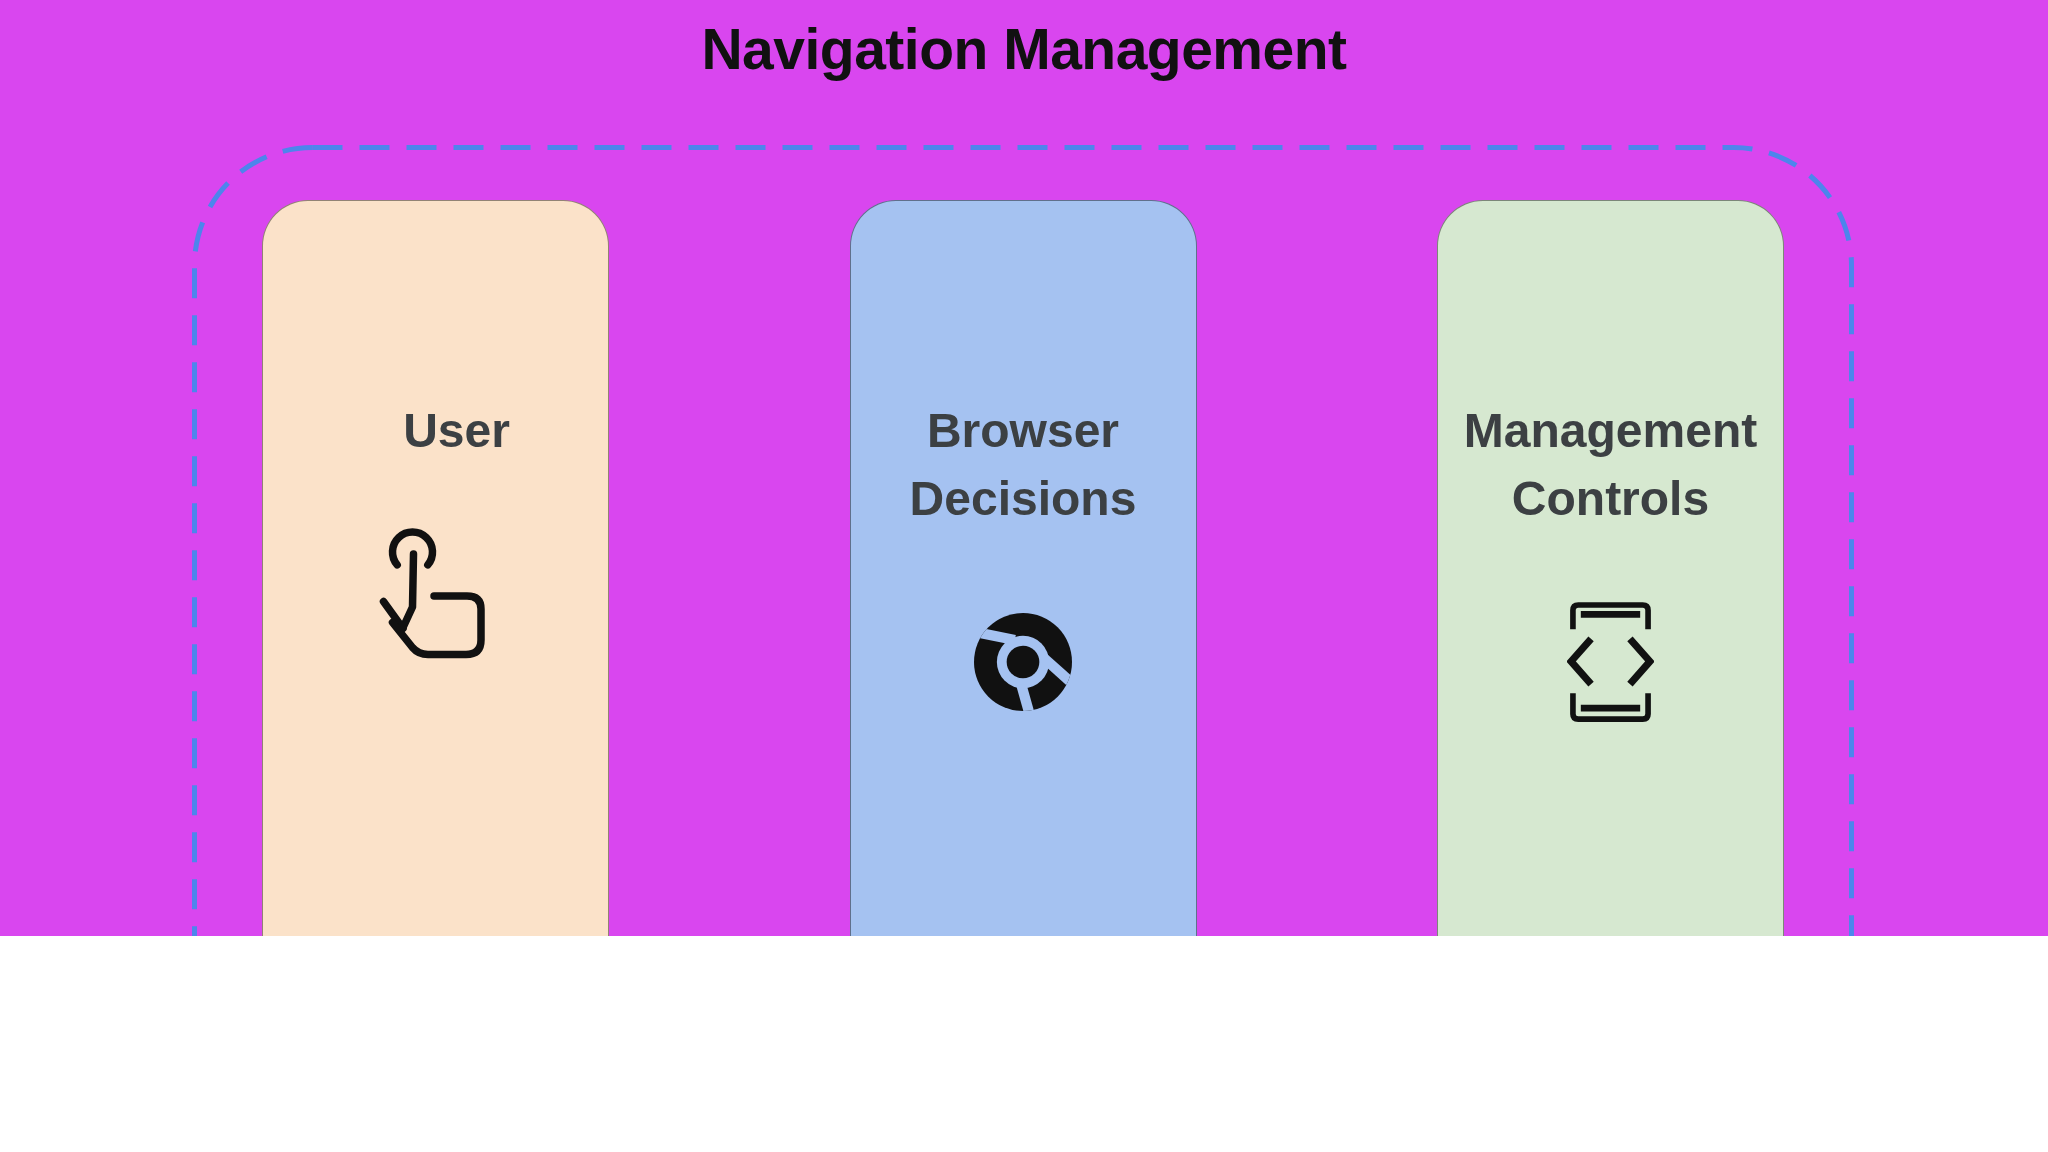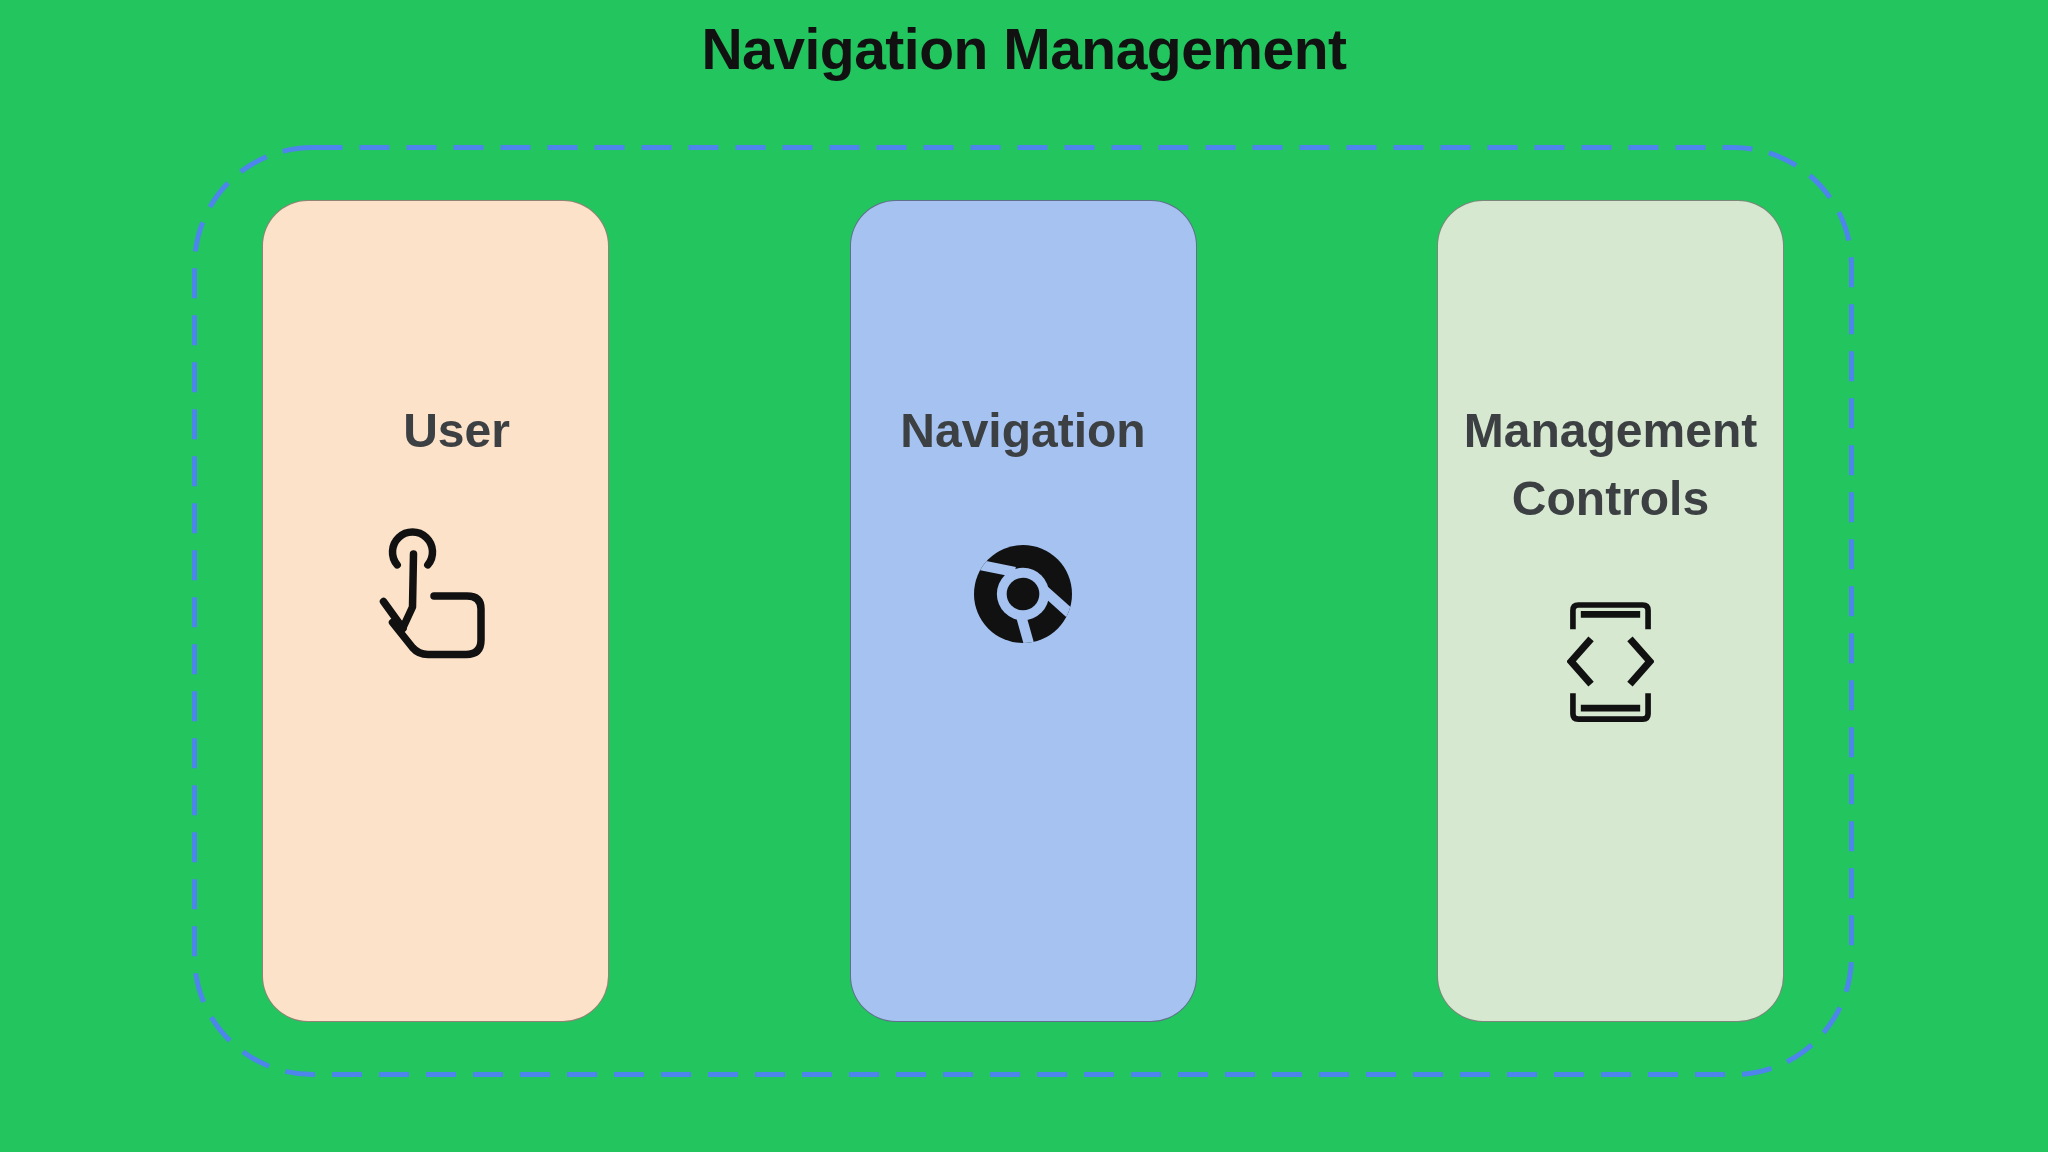--- a/index.html
+++ b/index.html
@@ -1,19 +1,19 @@
 <!DOCTYPE html>
 <html style="--chrome-bg: #A5C2F1;"><head>
 <meta charset="utf-8">
 <style>
   html,body{margin:0;padding:0;background:#ffffff;}
   .canvas{
     position:relative;
-    width:2048px;height:1152px;
-    background:#22c55e;
+    width:2048px;height:936px;
+    background:#d946ef;
     font-family:"Liberation Sans", sans-serif;
     overflow:hidden;
     text-decoration:underline;
   }
   .title{
     position:absolute;
     left:0;right:0;top:16px;
     text-align:center;
     font-size:57px;
     font-weight:bold;
@@ -89,21 +89,22 @@
 
             <path d="M 12.5 80.5 L 32 107.5"></path>
 
             <path d="M 63 75 L 96 75 Q 110 75 110 88 L 110 119 Q 110 133.5 95 133.5 L 57 133.5 Q 47.5 133.5 41.5 126.5 L 21.5 101.5"></path>
           </svg>
         </div>
       </div>
 
       <div class="card" style="background: rgb(165, 194, 241);">
         <div class="card-label" style="color: rgb(60, 64, 67);">
-          <span>Navigation</span>
+          <span>Browser</span>
+          <span>Decisions</span>
         </div>
         <div class="icon-box" style="color: rgb(17, 17, 17);">
           <svg width="112" height="112" viewBox="0 0 48 48">
             <defs>
               <clipPath id="chromeClip">
                   <circle cx="24" cy="24" r="21"></circle>
                 </clipPath>
             </defs>
             <circle cx="24" cy="24" r="21" fill="currentColor"></circle>
             <g clip-path="url(#chromeClip)">

